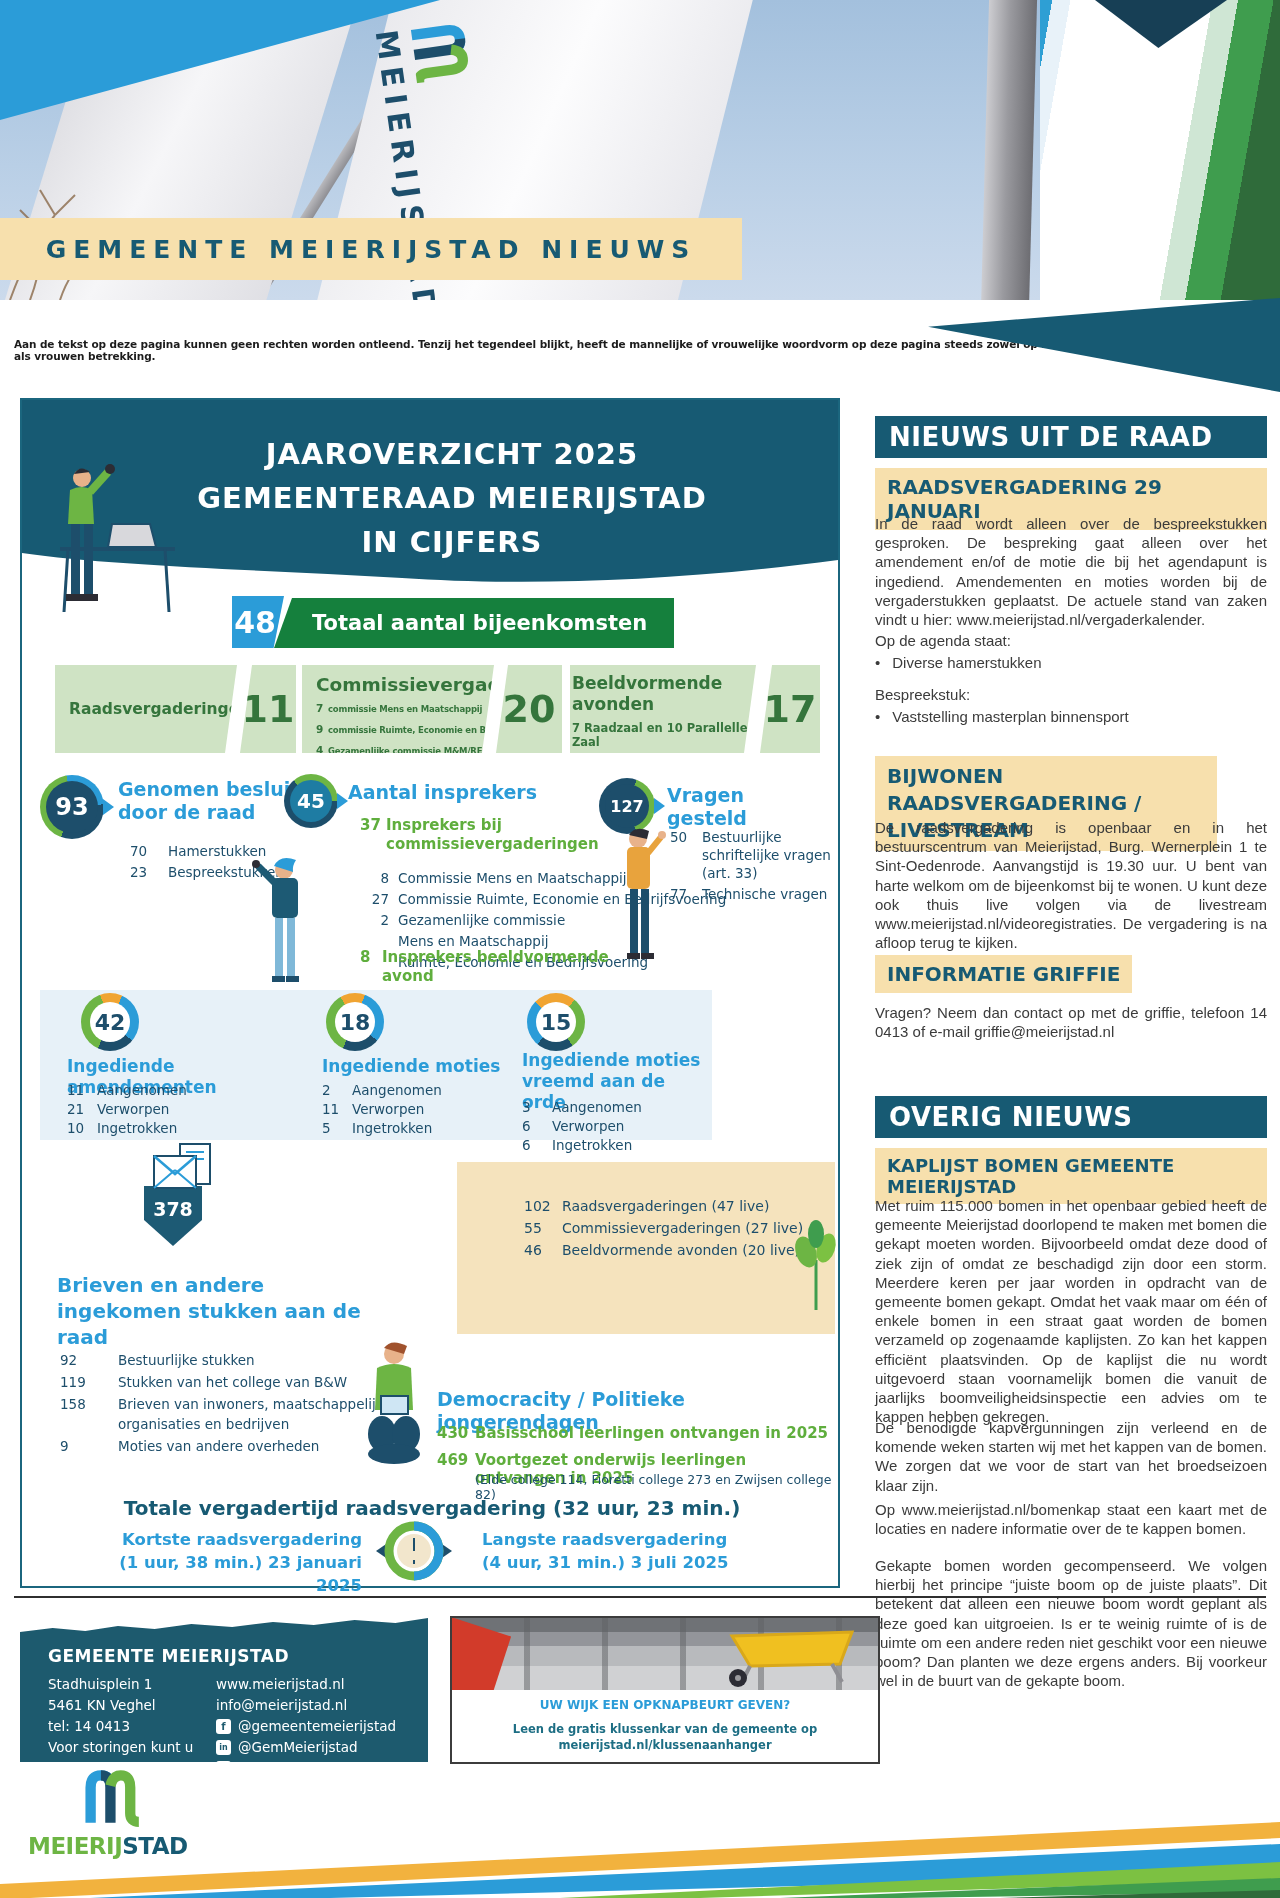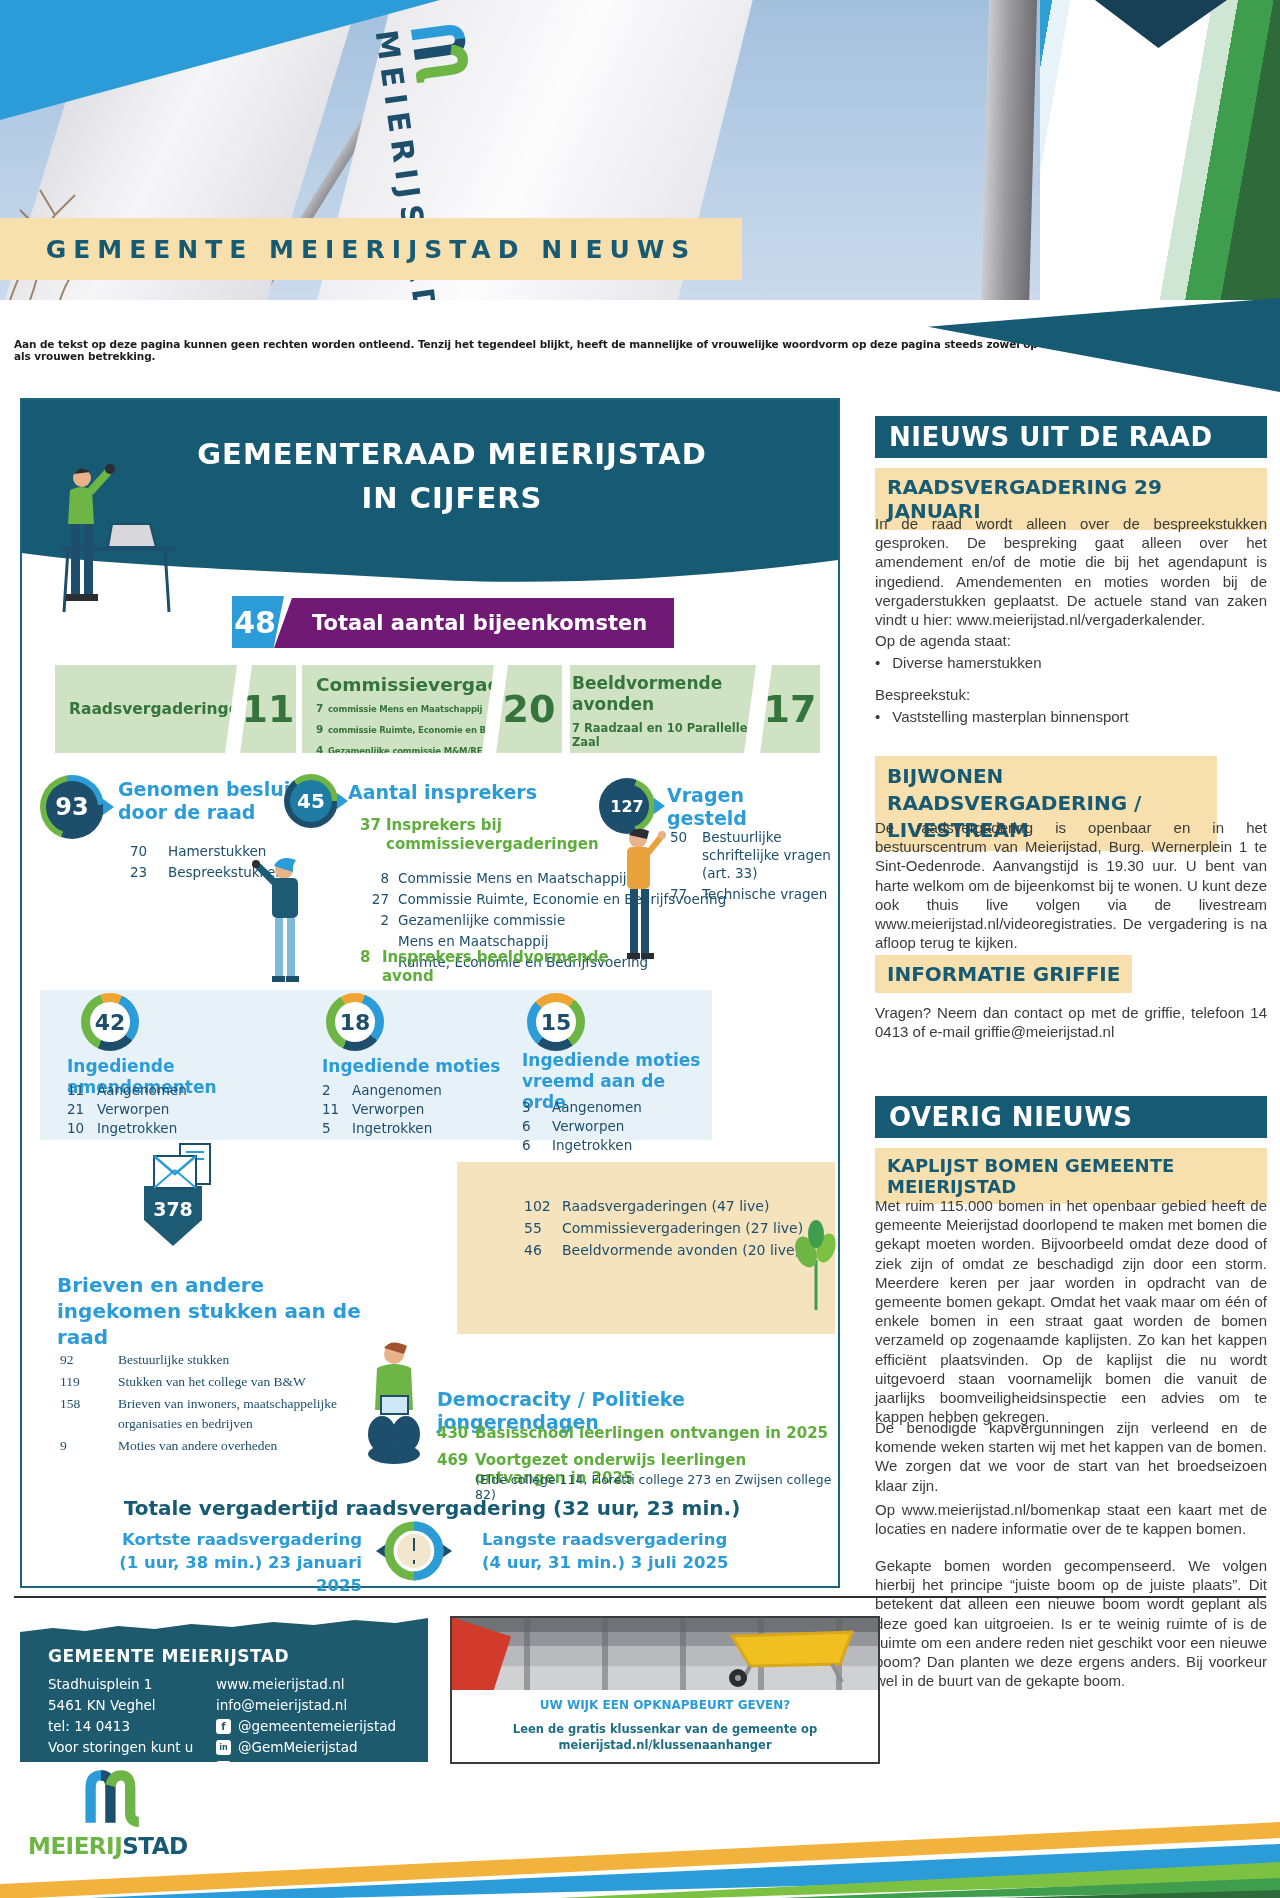--- a/index.html
+++ b/index.html
@@ -43,21 +43,21 @@
   
   .ig{position:absolute;left:20px;top:398px;width:820px;height:1190px;background:#ffffff;
       border:2px solid #1b667e;box-sizing:border-box;}
   .ig-header{position:absolute;left:0;top:0;width:816px;height:138px;background:#175a73;}
   .ig-wave{position:absolute;left:0;top:138px;width:816px;height:48px;display:block;}
   .ig-title{position:absolute;left:160px;top:32px;width:540px;text-align:center;color:#ffffff;
             font-weight:bold;font-size:29px;line-height:44px;letter-spacing:1px;z-index:3;}
   .badge48{position:absolute;left:210px;top:196px;width:52px;height:52px;background:#2b9cd8;
            clip-path:polygon(0 0,100% 0,80% 100%,0 100%);color:#fff;font-weight:bold;font-size:30px;
            display:flex;align-items:center;justify-content:center;padding-right:6px;box-sizing:border-box;}
-  .bar48{position:absolute;left:252px;top:198px;width:400px;height:50px;background:#701a75;
+  .bar48{position:absolute;left:252px;top:198px;width:400px;height:50px;background:#15803d;
          clip-path:polygon(18px 0,100% 0,100% 100%,0 100%);display:flex;align-items:center;text-align:right;}
   .bar48 span{color:#fff;font-weight:bold;font-size:21px;padding-left:38px;}
 
   .grow{position:absolute;top:265px;height:88px;background:#cfe3c4;color:#35753c;box-sizing:border-box;}
   .glabel{clip-path:polygon(0 0,100% 0,calc(100% - 12px) 100%,0 100%);}
   .gnum{clip-path:polygon(12px 0,100% 0,100% 100%,0 100%);display:flex;align-items:center;justify-content:center;
         font-weight:bold;font-size:38px;}
   .g1{left:33px;width:182px;display:flex;align-items:center;padding-left:14px;font-weight:bold;font-size:15.5px;}
   .g1n{left:218px;width:56px;}
   .g2{left:280px;width:192px;padding:9px 8px 0 14px;}
@@ -120,21 +120,21 @@
   .bl .row{display:flex;} .bl .n{width:30px;flex:none;}
   .bl42{left:45px;top:681px;} .bl18{left:300px;top:681px;} .bl15{left:500px;top:698px;}
 
   
   .arrow378{position:absolute;left:122px;top:786px;width:58px;height:34px;background:#1d5a74;
             color:#fff;font-weight:bold;font-size:19px;display:flex;align-items:flex-end;justify-content:center;z-index:2;}
   .arrow378:after{content:"";position:absolute;left:0;top:34px;width:0;height:0;
             border-left:29px solid transparent;border-right:29px solid transparent;border-top:26px solid #1d5a74;}
   .bh2{position:absolute;color:#2b9cd8;font-weight:bold;font-size:20px;line-height:26px;}
   .brieven-h{left:35px;top:872px;width:310px;}
-  .brieven-l{left:38px;top:950px;width:360px;font-size:13.5px;line-height:20px;font-family:Liberation Serif, serif;}
+  .brieven-l{left:38px;top:950px;width:360px;font-size:13.5px;line-height:20px;}
   .brieven-l .row{margin-bottom:2px;} .brieven-l .n{width:58px;} .brieven-l .t{width:280px;}
   .kijkers{position:absolute;left:435px;top:762px;width:378px;height:172px;background:#f5e3bd;box-sizing:border-box;
            padding:20px 0 0 30px;}
   .kijkers .title{color:#2f7040;font-weight:bold;font-size:19px;line-height:25px;width:300px;}
   .kijkers .items{margin-top:13px;color:#1d4e6b;font-size:14px;line-height:22px;}
   .kijkers .row{display:flex;margin-left:37px;} .kijkers .n{width:38px;flex:none;}
 
   
   .demo-h{left:415px;top:988px;width:380px;font-size:19px;}
   .demo-item{position:absolute;color:#5fae3d;font-weight:bold;font-size:15px;display:flex;}
@@ -235,20 +235,21 @@
     <div class="txt">Aan de tekst op deze pagina kunnen geen rechten worden ontleend. Tenzij het tegendeel blijkt, heeft de mannelijke of vrouwelijke woordvorm op deze pagina steeds zowel op mannen als vrouwen betrekking.</div>
   </div>
   <div class="wedge"></div>
 
   <div class="ig">
     <div class="ig-header"></div>
     <svg class="ig-wave" viewBox="0 0 816 48" preserveAspectRatio="none">
       <path d="M0,0 H816 V22 C650,44 500,48 380,40 C240,32 90,28 0,15 Z" fill="#175a73"></path>
     </svg>
     <div class="ig-title">
+      <div>JAAROVERZICHT 2025</div>
       <div>GEMEENTERAAD MEIERIJSTAD</div>
       <div>IN CIJFERS</div>
     </div>
 
     <svg style="position:absolute;left:8px;top:52px;z-index:4" width="155" height="165" viewBox="0 0 155 165">
       <line x1="30" y1="97" x2="145" y2="97" stroke="#1d4e6b" stroke-width="4"></line>
       <line x1="38" y1="97" x2="34" y2="160" stroke="#1d4e6b" stroke-width="3"></line>
       <line x1="135" y1="97" x2="139" y2="160" stroke="#1d4e6b" stroke-width="3"></line>
       <polygon points="82,72 120,72 126,95 78,95" fill="#d8d8dc" stroke="#1d4e6b" stroke-width="2"></polygon>
       <circle cx="52" cy="26" r="9" fill="#e8b28a"></circle>

